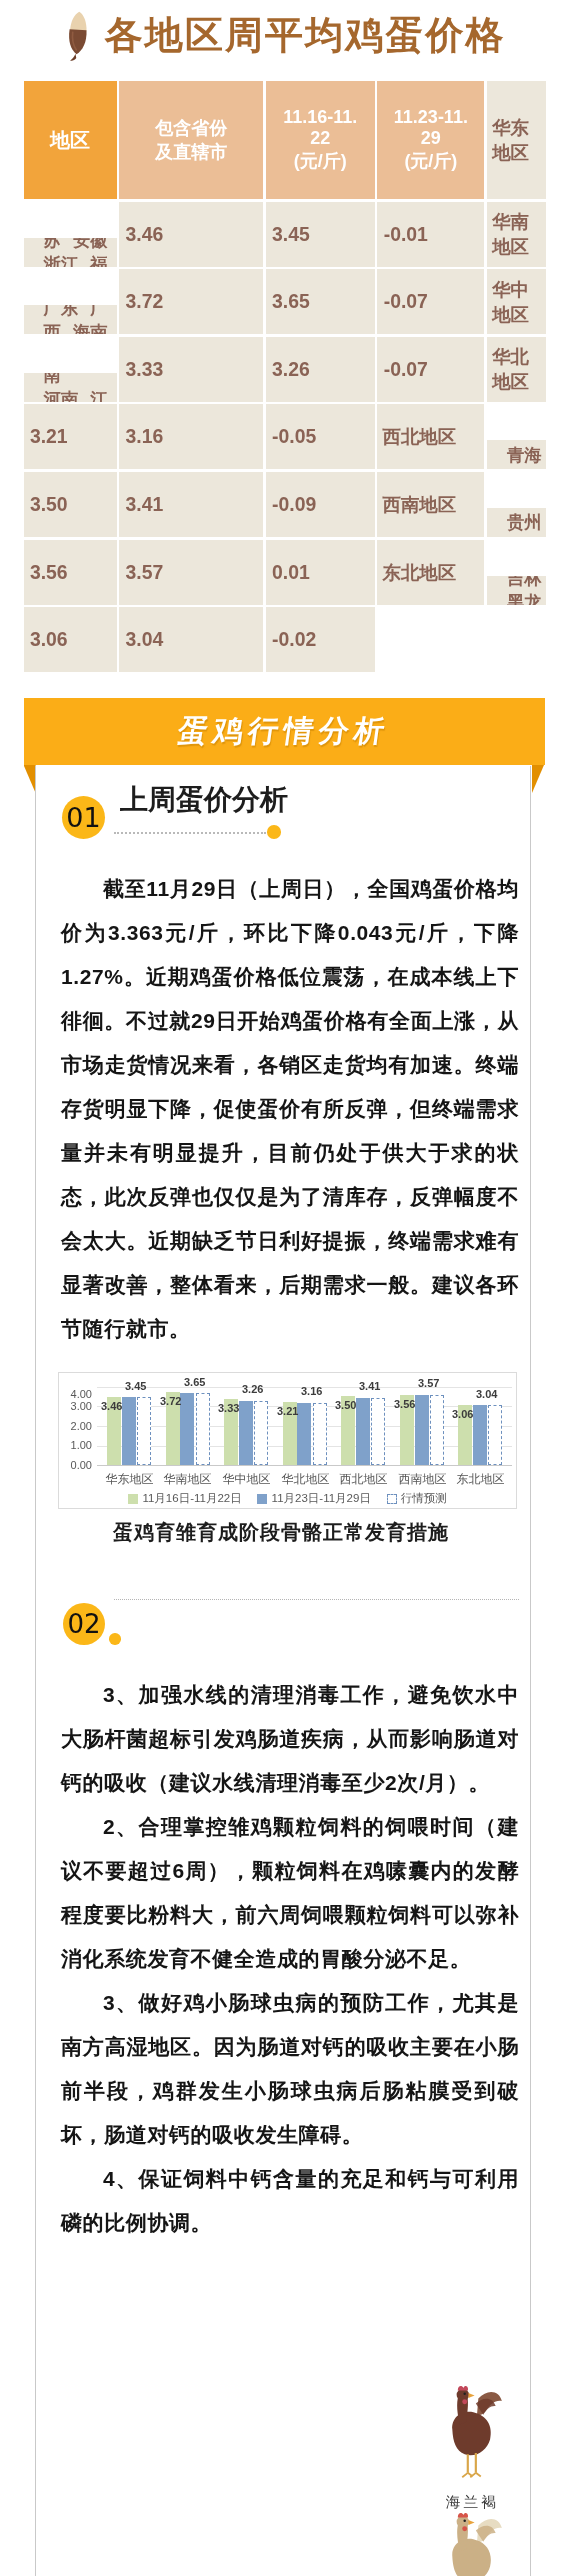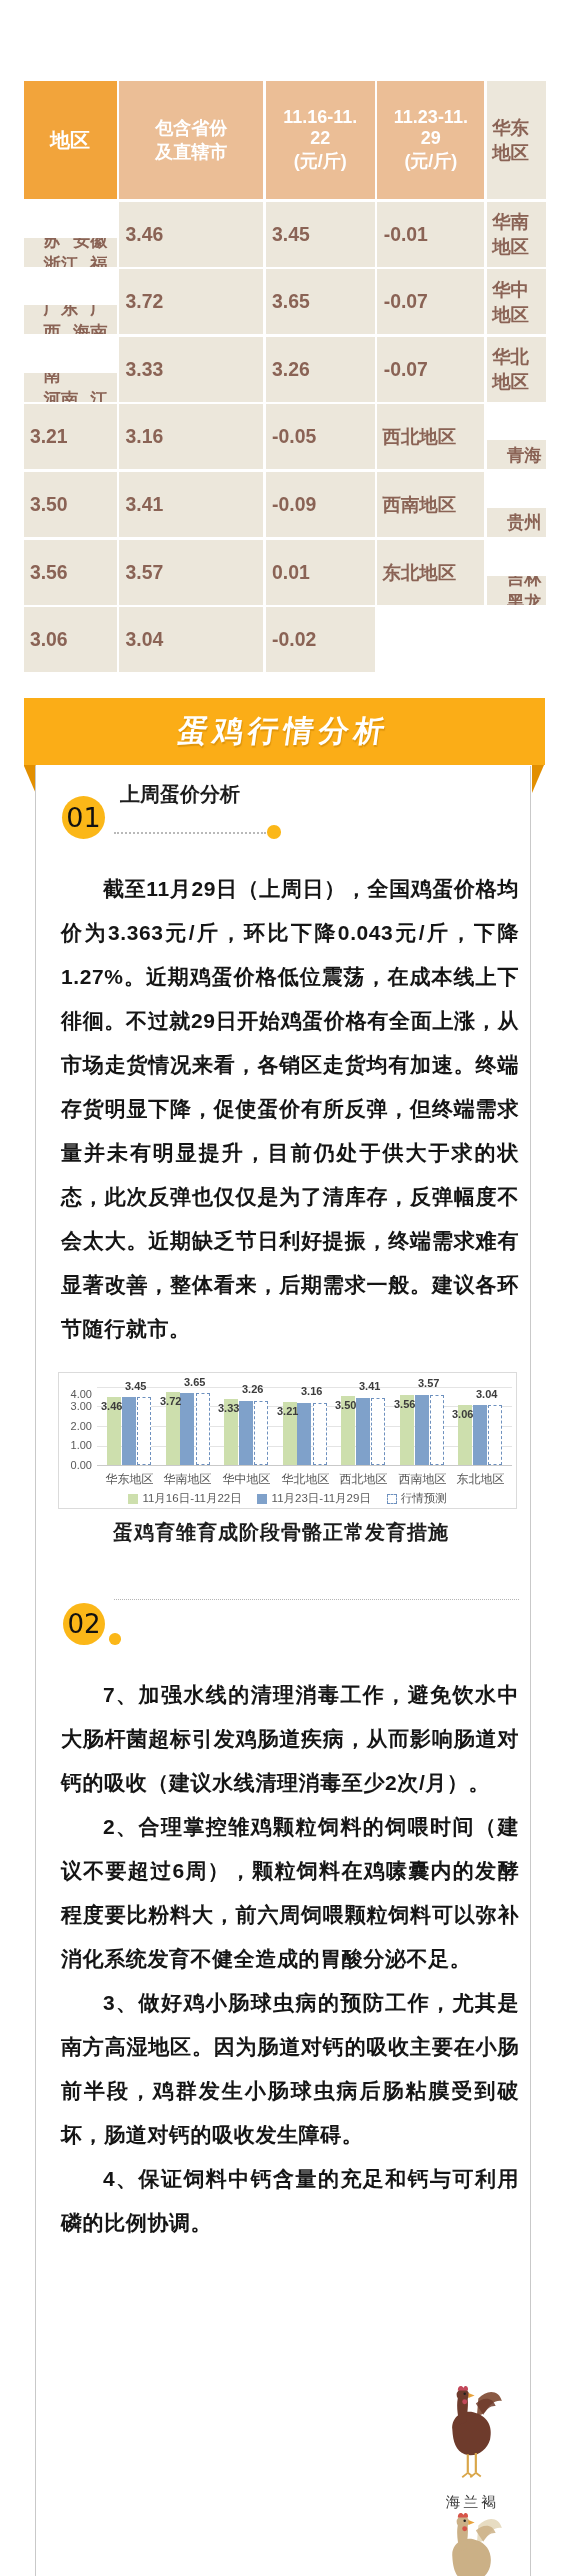--- a/index.html
+++ b/index.html
@@ -43,21 +43,21 @@
               display:flex;align-items:center;justify-content:center;
               color:#111;font-weight:500;font-family:"DejaVu Sans",sans-serif;}
   .c01{left:26px;top:30px;width:43px;height:43px;font-size:27px;}
   .c02{left:27px;top:837px;width:42px;height:42px;font-size:26px;}
   .dot{position:absolute;border-radius:50%;background:#FBB718;}
   .d1{left:231px;top:59px;width:13.6px;height:13.6px;}
   .d2{left:73px;top:867px;width:11.5px;height:11.5px;}
   .dotline{position:absolute;border-top:2.1px dotted #B9B9B9;height:0;}
   .dl1{left:78px;top:66px;width:152px;}
   .dl2{left:78px;top:833px;width:405px;border-top:1.6px dotted #B5B5B5;}
-  .s1-title{position:absolute;left:84px;top:14.7px;margin:0;font-size:20px;font-weight:800;color:#1d1d1d;}
+  .s1-title{position:absolute;left:84px;top:14.7px;margin:0;font-size:28px;font-weight:800;color:#1d1d1d;}
   .s2-title{position:absolute;left:25px;top:744px;width:458px;margin:0;font-size:20px;line-height:44px;
             font-weight:800;color:#1d1d1d;text-indent:52px;letter-spacing:1px;}
   .body-text{position:absolute;left:25px;width:458px;margin:0;color:#151515;
              font-size:21px;font-weight:700;line-height:44px;letter-spacing:0.6px;
              text-align:justify;}
   .p1{top:101px;text-indent:2em;}
   #measures{top:907px;}
   #measures p{margin:0;text-indent:2em;}
 
   
@@ -79,20 +79,29 @@
             justify-content:space-between;align-items:flex-end;padding:0 3.1px;box-sizing:border-box;flex-direction:column;}
   .chick{display:flex;flex-direction:column;align-items:center;width:87px;}
   .chick svg{height:99px;}
   .chick .lbl{margin-top:9.4px;font-size:14.7px;color:#3A3A3A;letter-spacing:3.1px;font-weight:500;}
 </style>
 </head>
 <body>
 
 <div class="page">
 
+  <div class="title-row">
+    <svg class="acorn" viewBox="0 0 60 95">
+      <path d="M30,3 C39,8 45,22 45,38 L15,38 C15,22 21,8 30,3 Z" fill="#E9D2AE"></path>
+      <path d="M14,36 C12,58 18,73 29,81 C40,73 47,58 45,36 Z" fill="#7A4A33"></path>
+      <path d="M27,80 C25,86 22,90 18,93 C21,94 26,93 29,88 Z" fill="#6B3D28"></path>
+      <path d="M20,40 C19,55 23,67 29,74" stroke="#8F5B41" stroke-width="3" fill="none"></path>
+    </svg>
+    <h1>各地区周平均鸡蛋价格</h1>
+  </div>
 
   <div id="price-table" class="ptable">
       <div class="cell th th-region">
         <div>地区</div>
       </div>
       <div class="cell th">
         <div>包含省份</div>
         <div>及直辖市</div>
       </div>
       <div class="cell th">
@@ -245,21 +254,21 @@
       </div>
 
     <h2 class="s2-title">蛋鸡育雏育成阶段骨骼正常发育措施</h2>
     <div class="dotline dl2"></div>
     <div class="num-circle c02">
       <span>02</span>
     </div>
     <div class="dot d2"></div>
 
     <div id="measures" class="body-text">
-        <p>7、加强水线的清理消毒工作，避免饮水中大肠杆菌超标引发鸡肠道疾病，从而影响肠道对钙的吸收（建议水线清理消毒至少2次/月）。</p>
+        <p>3、加强水线的清理消毒工作，避免饮水中大肠杆菌超标引发鸡肠道疾病，从而影响肠道对钙的吸收（建议水线清理消毒至少2次/月）。</p>
         <p>2、合理掌控雏鸡颗粒饲料的饲喂时间（建议不要超过6周），颗粒饲料在鸡嗉囊内的发酵程度要比粉料大，前六周饲喂颗粒饲料可以弥补消化系统发育不健全造成的胃酸分泌不足。</p>
         <p>3、做好鸡小肠球虫病的预防工作，尤其是南方高湿地区。因为肠道对钙的吸收主要在小肠前半段，鸡群发生小肠球虫病后肠粘膜受到破坏，肠道对钙的吸收发生障碍。</p>
         <p>4、保证饲料中钙含量的充足和钙与可利用磷的比例协调。</p>
       </div>
 
     <div id="chickens">
         <div class="chick">
           <svg viewBox="0 0 120 160">
         <path d="M70,22 C84,6 104,8 108,26 C98,24 90,30 82,42 C77,48 72,50 68,47 Z" fill="#8A5A44"></path>
         <path d="M66,30 C78,18 94,20 98,34 C90,33 84,38 78,48 Z" fill="#6E3B2C" opacity="0.85"></path>

